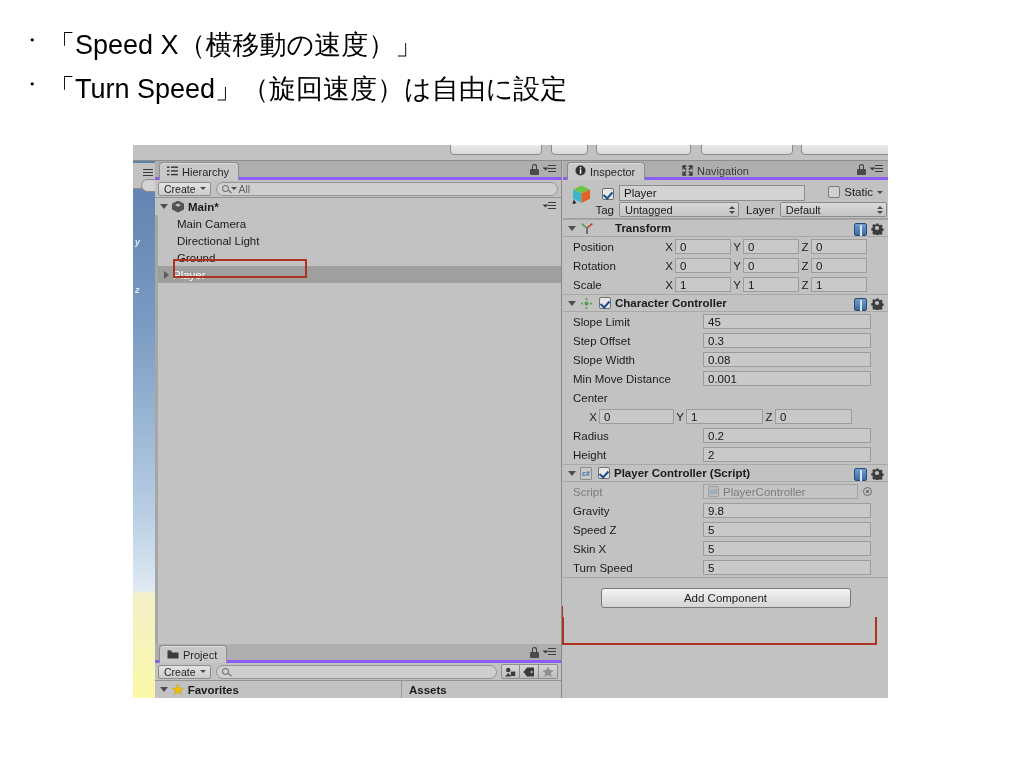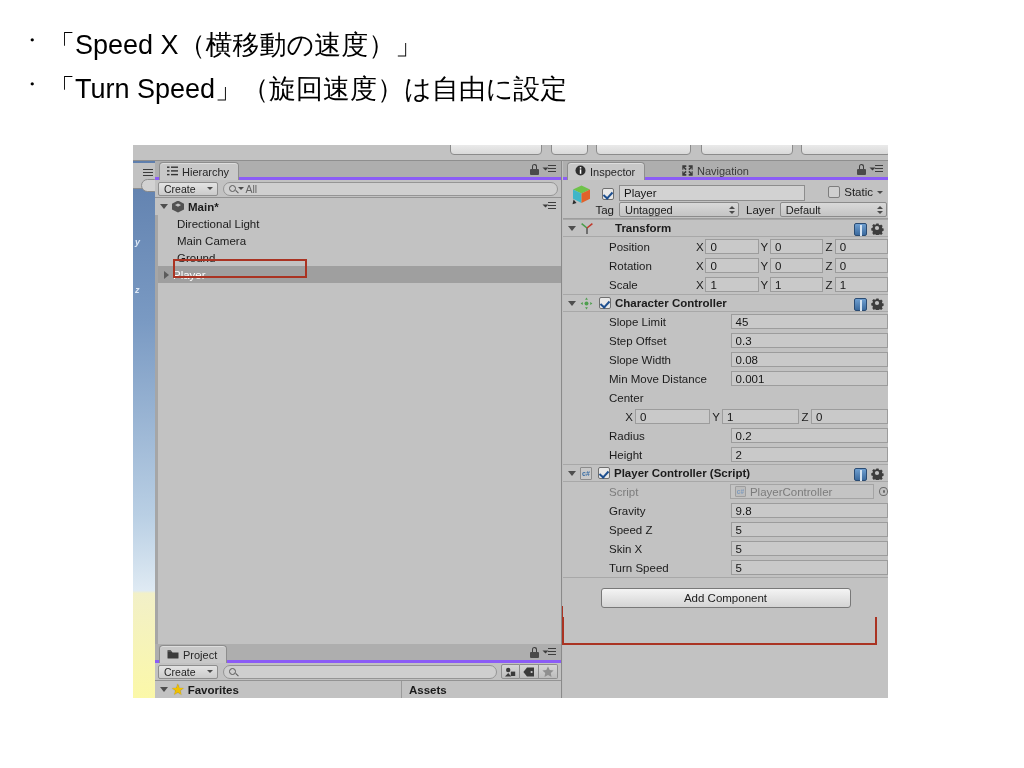--- a/index.html
+++ b/index.html
@@ -121,21 +121,21 @@
   .menu-icon .lines i { display: block; height: 1.4px; background: #3d3d3d; margin-bottom: 1.6px; }
 
   
   .sub-toolbar {
     position: relative; height: 18px;
     background: #c2c2c2; border-bottom: 1px solid #939393;
     display: flex; align-items: center; padding: 0 3px;
   }
   .create-btn {
     height: 14px; padding: 0 4px 0 5px;
-    display: flex; align-items: center; gap: 11px;
+    display: flex; align-items: center; gap: 4px;
     background: linear-gradient(#e3e3e3, #cbcbcb);
     border: 1px solid #8e8e8e; border-radius: 2px;
     font-size: 10.5px; color: #1d1d1d;
   }
   .tiny-caret {
     width: 0; height: 0;
     border-left: 3px solid transparent; border-right: 3px solid transparent;
     border-top: 3.5px solid #4a4a4a;
   }
   .search-field {
@@ -315,21 +315,21 @@
     width: 12px; height: 13px;
     background: #c9c9c9; border: 1px solid #8c8c8c; border-radius: 1px;
     font-size: 7px; color: #3a6ea5; text-align: center; line-height: 12px;
     font-weight: bold;
   }
 
   
   .prow {
     position: relative; height: 19px;
     display: flex; align-items: center;
-    font-size: 11.5px; color: #1b1b1b; padding-left: 36px;
+    font-size: 11.5px; color: #1b1b1b;
   }
   .prow-label { padding-left: 10px; }
   .pfield {
     height: 15px; background: #c9c9c9;
     border: 1px solid #9c9c9c;
     display: flex; align-items: center; padding-left: 4px;
     font-size: 11.5px; color: #151515;
   }
   .axis-lab { width: 12px; text-align: center; color: #1b1b1b; font-size: 11.5px; }
 
@@ -465,24 +465,24 @@
               <i class="tri"></i>
               <span class="lines">
                 <i></i>
                 <i></i>
                 <i></i>
               </span>
             </span>
         </div>
 
         <div class="h-row">
+          <span>Main Camera</span>
+        </div>
+        <div class="h-row">
           <span>Directional Light</span>
-        </div>
-        <div class="h-row">
-          <span>Main Camera</span>
         </div>
         <div class="h-row">
           <span>Ground</span>
         </div>
         <div class="h-row selected">
           <i class="tri-right foldarrow"></i>
           <span>Player</span>
         </div>
 
         <div class="h-hl-box" style="left:18px; top:61px; width:134px; height:19px;"></div>

